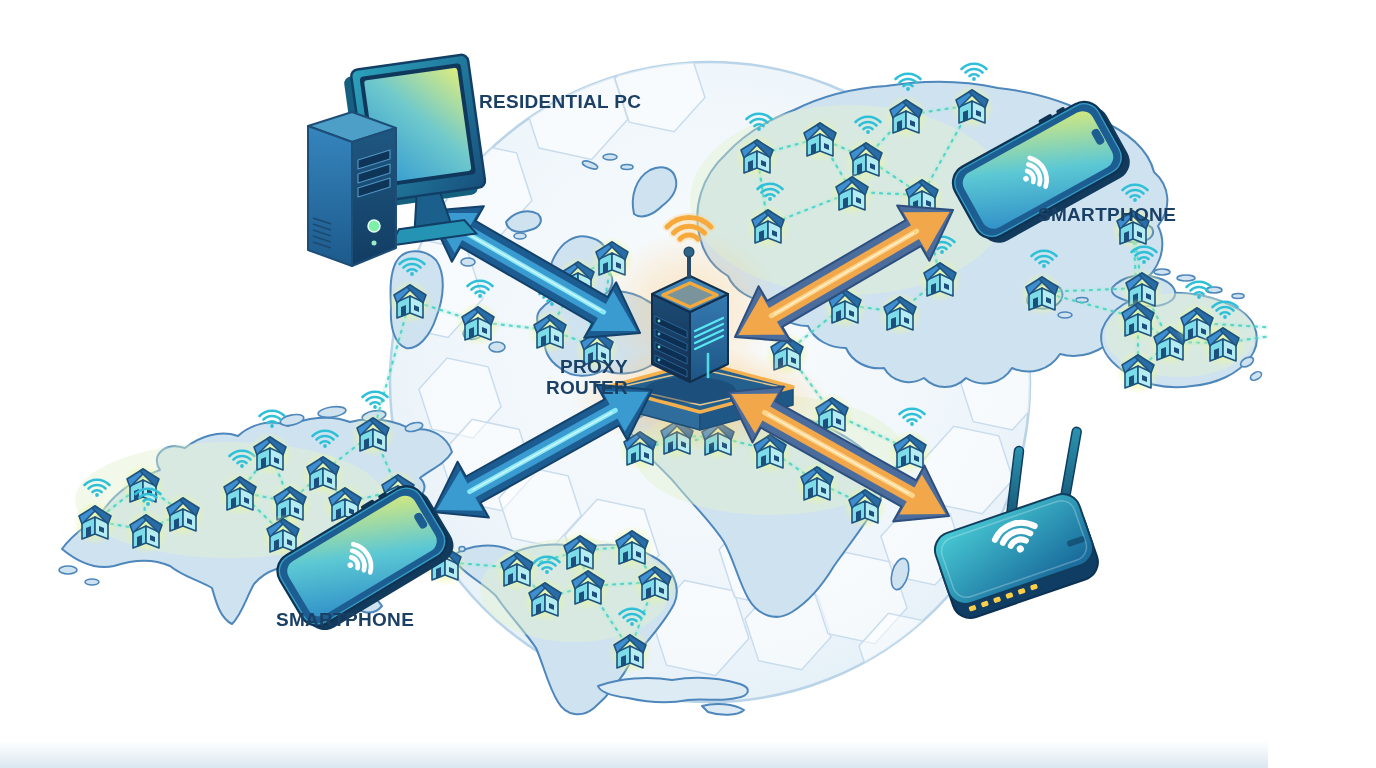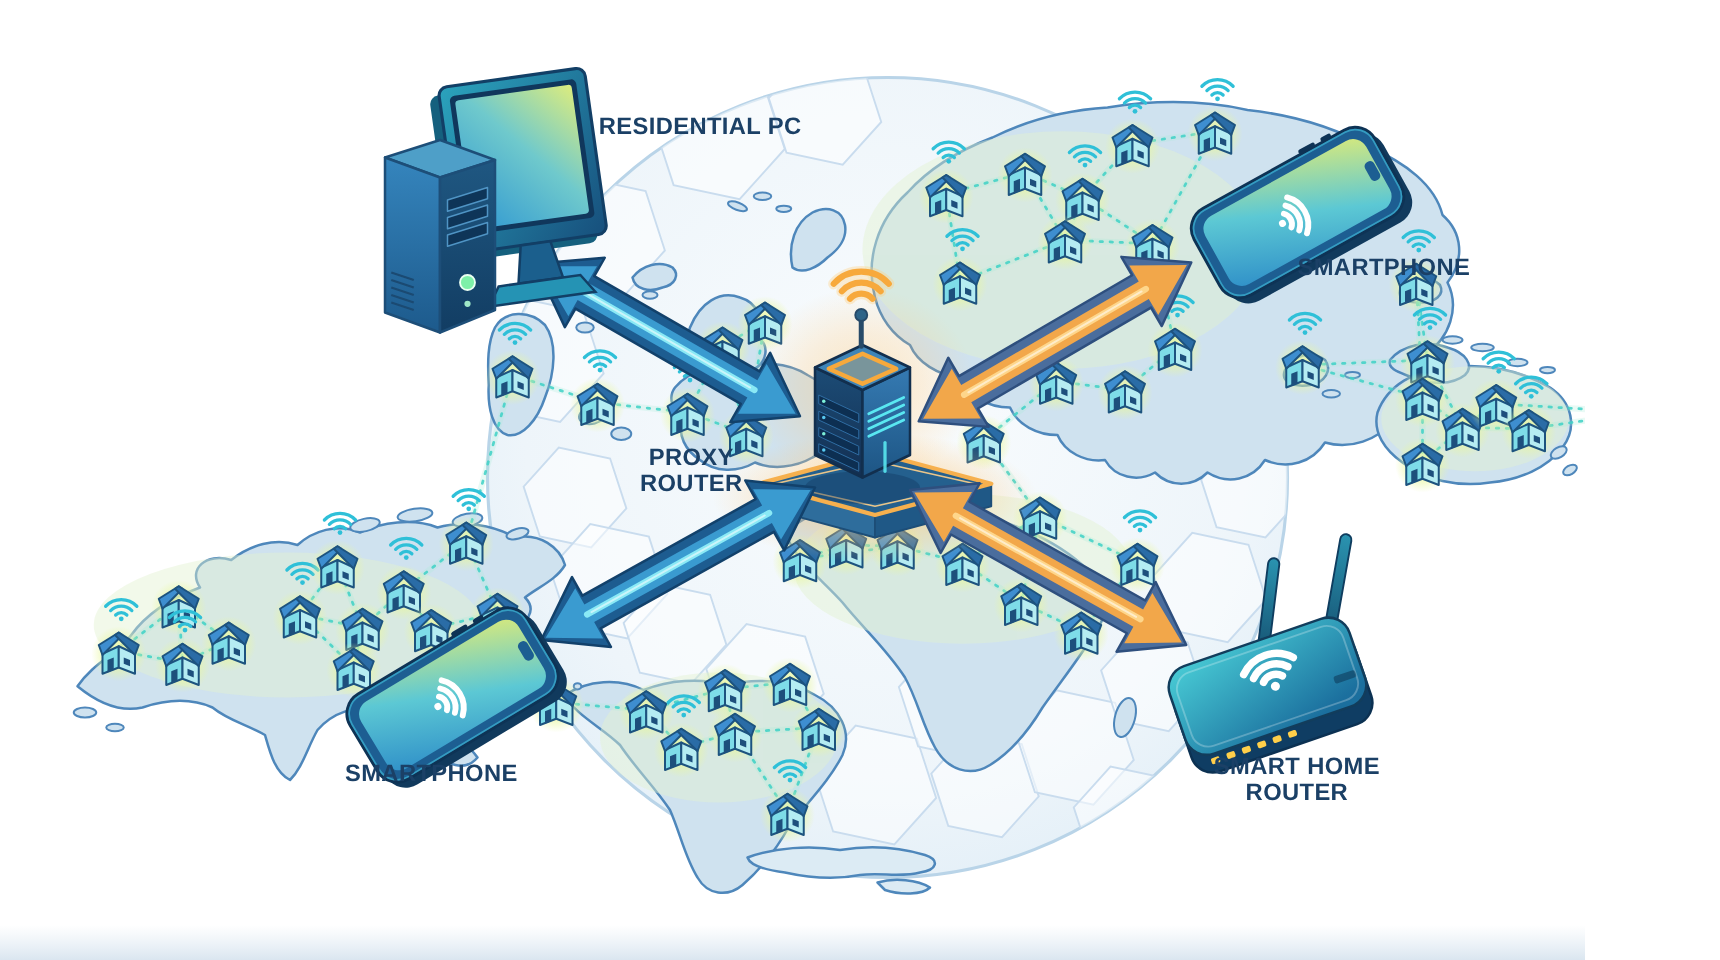--- a/index.html
+++ b/index.html
@@ -1,21 +1,21 @@
 <!DOCTYPE html>
 <html><head>
 <meta charset="utf-8">
 <style>
   html,body{margin:0;padding:0;background:#ffffff;}
   .stage{position:relative;width:1268px;height:768px;overflow:hidden;background:#ffffff;
          font-family:"Liberation Sans",sans-serif;}
   .stage svg{position:absolute;left:0;top:0;}
   .label{position:absolute;font-weight:bold;font-size:19px;line-height:21px;
          letter-spacing:.3px;white-space:nowrap;}
-  .label.center{text-align:center;white-space:normal;}
+  .label.center{text-align:right;white-space:normal;}
   .label span{display:block;}
 </style>
 </head>
 <body>
 
 <div class="stage">
 <svg id="scene" width="1376" height="768" viewBox="0 0 1376 768">
   <defs>
     <radialGradient id="globeGrad" cx="50%" cy="42%" r="65%">
       <stop offset="0%" stop-color="#f9fcfe"></stop>
@@ -716,17 +716,13 @@
   <rect x="0" y="740" width="1376" height="28" fill="url(#bottomFade)"></rect>
 </svg>
 
 <div class="label" style="left: 479px; top: 91px; color: rgb(27, 64, 102);">RESIDENTIAL PC</div>
 <div class="label" style="left: 1038px; top: 204px; color: rgb(27, 64, 102);">SMARTPHONE</div>
 <div class="label center" style="left: 478px; top: 356px; width: 150px; color: rgb(27, 64, 102);">
   <span>PROXY</span>
   <span>ROUTER</span>
 </div>
 <div class="label" style="left: 276px; top: 609px; color: rgb(27, 64, 102);">SMARTPHONE</div>
-<div class="label center" style="left: 950px; top: 603px; width: 175px; color: rgb(27, 64, 102);">
-  <span>SMART HOME</span>
-  <span>ROUTER</span>
 </div>
-</div>
 
 </body></html>

